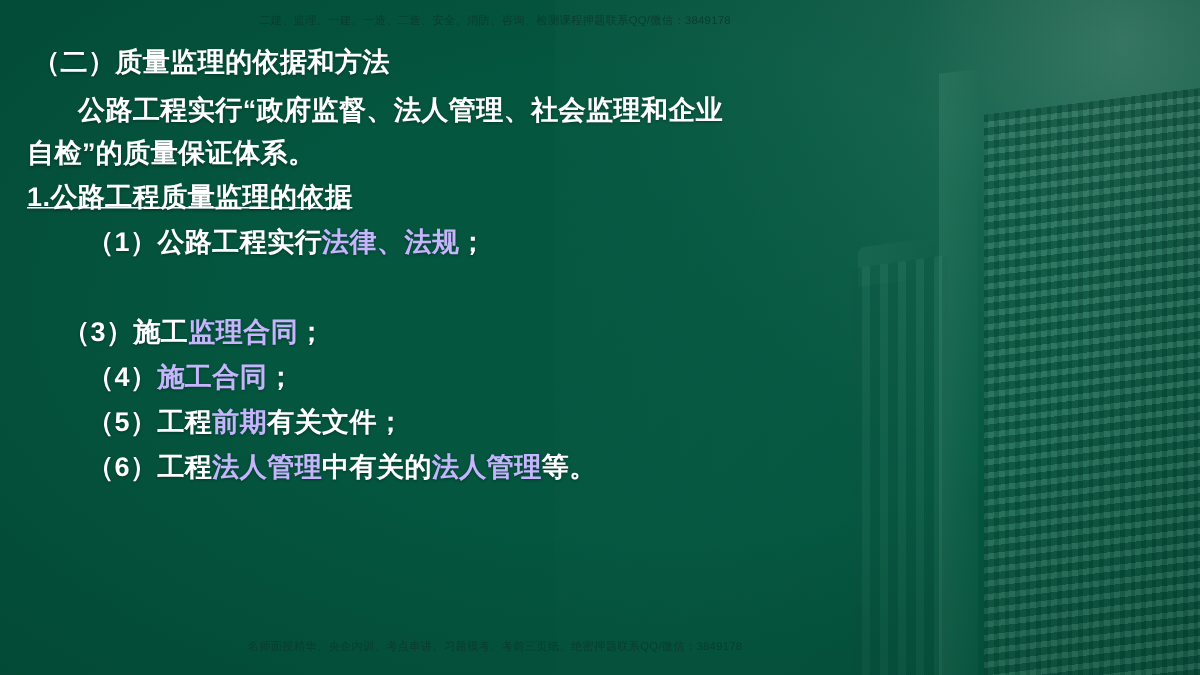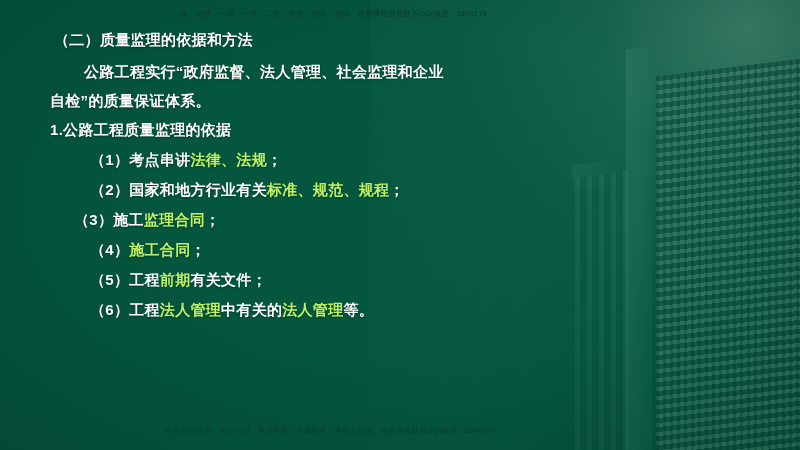--- a/index.html
+++ b/index.html
@@ -145,34 +145,33 @@
     left: 0;
     top: 0;
     width: 800px;
     height: 450px;
     color: #ffffff;
     z-index: 5;
   }
   .line {
     position: absolute;
     white-space: nowrap;
-    font-size: 15px;
+    font-size: 18px;
     line-height: 1;
     font-weight: 700;
     letter-spacing: 0.3px;
     text-shadow: 0 1px 2px rgba(0,0,0,0.35);
-    margin-left: 32px;
-  }
-  .hl { color: #bef264; }
+  }
+  .hl { color: #c4b5fd; }
   .w  { color: #ffffff; }
 
   .l-title   { left: 22px;  top: 32px; }
   .l-para1   { left: 52px;  top: 64px; }
   .l-para2   { left: 18px;  top: 93px; }
-  .l-sec     { left: 18px;  top: 122px; }
+  .l-sec     { left: 18px;  top: 122px; text-decoration: underline; }
   .l-i1      { left: 58px;  top: 152px; }
   .l-i2      { left: 58px;  top: 182px; }
   .l-i3      { left: 42px;  top: 212px; }
   .l-i4      { left: 58px;  top: 242px; }
   .l-i5      { left: 58px;  top: 272px; }
   .l-i6      { left: 58px;  top: 302px; }
 </style>
 </head>
 <body>
 
@@ -191,21 +190,20 @@
 
   <div class="banner banner-top">二建、监理、一建、一造、二造、安全、消防、咨询、检测课程押题联系QQ/微信：3849178</div>
   <div class="banner banner-bottom">名师面授精华、央企内训、考点串讲、习题模考、考前三页纸、绝密押题联系QQ/微信：3849178</div>
 
   <div class="content">
     <div class="line l-title">（二）质量监理的依据和方法</div>
     <div class="line l-para2">自检”的质量保证体系。</div>
     <div class="line l-para1">公路工程实行“政府监督、法人管理、社会监理和企业</div>
     <div class="line l-sec">1.公路工程质量监理的依据</div>
 
-    <div class="line l-i1"><span class="w">（1）</span><span class="w">考点串讲</span><span class="hl">法律、法规</span><span class="w">；</span></div>
-    <div class="line l-i2"><span class="w">（2）</span><span class="w">国家和地方行业有关</span><span class="hl">标准、规范、规程</span><span class="w">；</span></div>
+    <div class="line l-i1"><span class="w">（1）</span><span class="w">公路工程实行</span><span class="hl">法律、法规</span><span class="w">；</span></div>
     <div class="line l-i3"><span class="w">（3）</span><span class="w">施工</span><span class="hl">监理合同</span><span class="w">；</span></div>
     <div class="line l-i4"><span class="w">（4）</span><span class="hl">施工合同</span><span class="w">；</span></div>
     <div class="line l-i5"><span class="w">（5）</span><span class="w">工程</span><span class="hl">前期</span><span class="w">有关文件；</span></div>
     <div class="line l-i6"><span class="w">（6）</span><span class="w">工程</span><span class="hl">法人管理</span><span class="w">中有关的</span><span class="hl">法人管理</span><span class="w">等。</span></div>
   </div>
 
 </div>
 
 </body></html>

